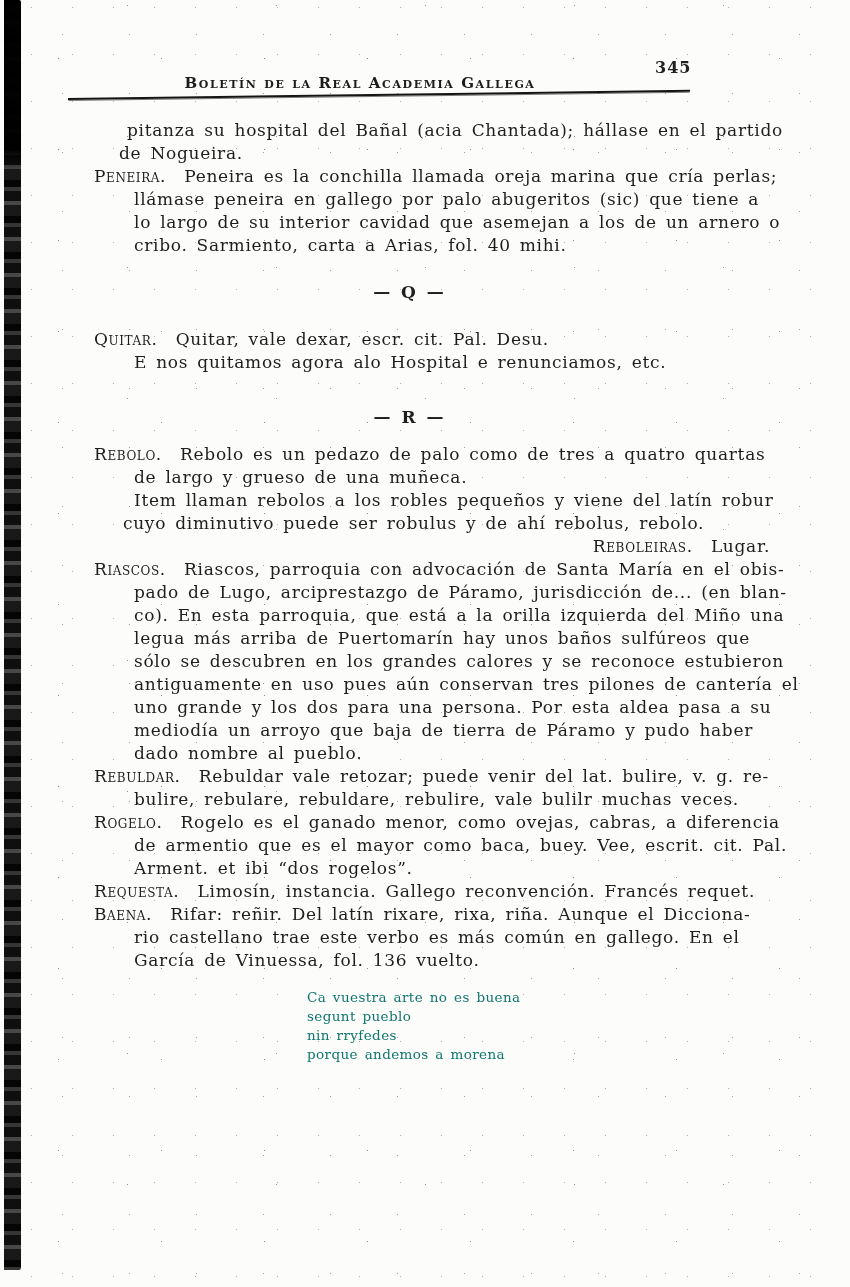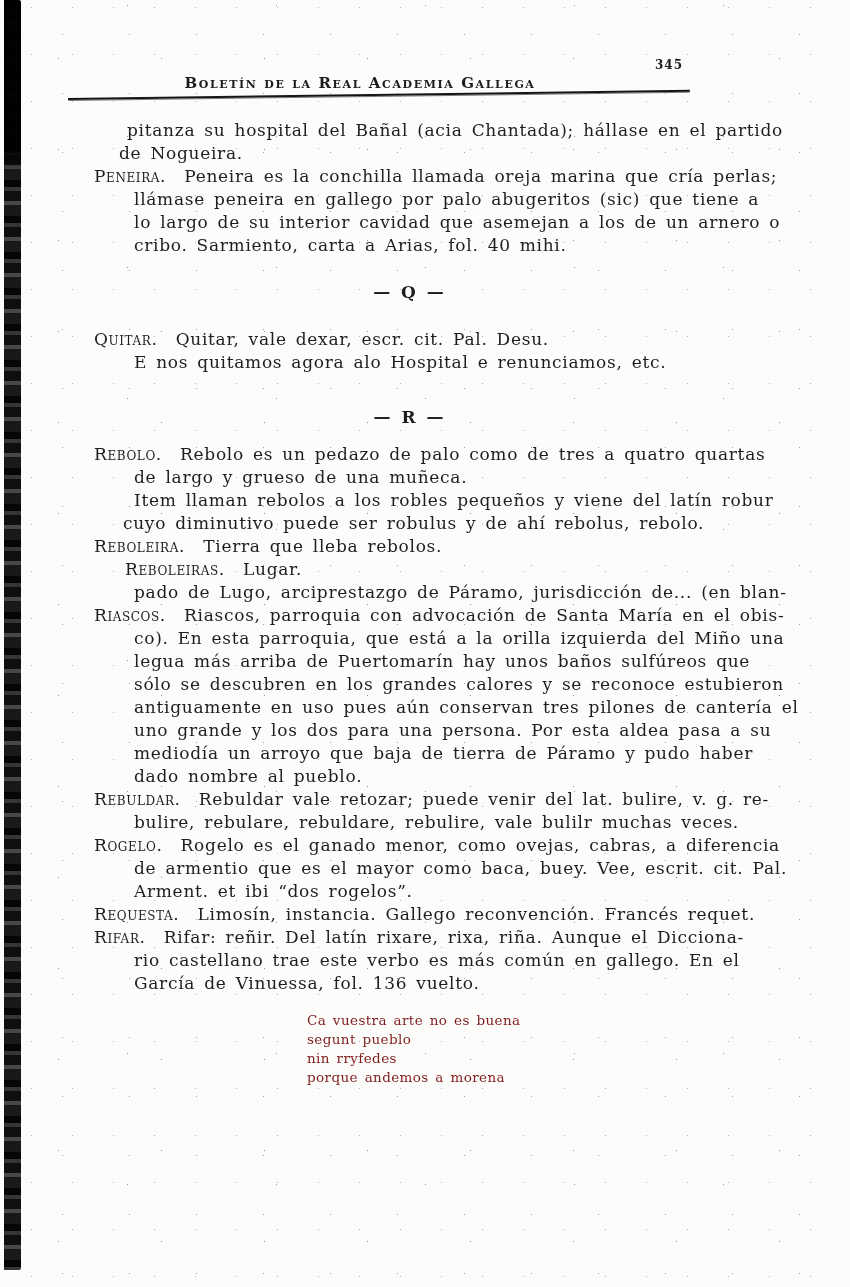--- a/index.html
+++ b/index.html
@@ -32,44 +32,44 @@
         rgba(25,25,25,.95) 25px 36px),
       #111;
     border-radius:0 2px 2px 0;
   }
 
   .running-header{
     position:absolute;left:150px;top:74px;width:420px;text-align:center;
     font-variant:small-caps;font-weight:bold;font-size:15px;letter-spacing:1.6px;
     color:#1c1c1c;white-space:pre;
   }
-  .page-num{position:absolute;left:655px;top:58px;font-size:12px;font-weight:bold;color:#222;letter-spacing:1px;}
+  .page-num{position:absolute;left:655px;top:58px;font-size:16px;font-weight:bold;color:#222;letter-spacing:1px;}
 
   .rule{
     position:absolute;left:68px;top:98px;width:622px;height:2.4px;background:#151515;
     transform:rotate(-0.75deg);transform-origin:left center;
     box-shadow:0 1.5px 0 -0.5px rgba(20,20,20,.55);
   }
 
   .content{
     position:absolute;left:70px;top:119px;width:700px;
     font-size:17px;color:#1e1e1e;letter-spacing:.7px;word-spacing:3px;
   }
   .line{height:23px;line-height:23px;white-space:pre;margin-left:24px;}
   .opening{padding-left:33px;}
   .flush{padding-left:25px;}
   .cont{padding-left:40px;}
   .cont-sm{padding-left:29px;}
-  .subentry{padding-left:31px;}
+  .subentry{padding-left:31px;text-align:right;}
   .heading{width:630px;text-align:center;font-weight:bold;letter-spacing:1px;}
   .heading-q{margin-top:24px;margin-bottom:24px;}
   .heading-r{margin-top:32px;margin-bottom:14px;}
   .hw{font-variant:small-caps;letter-spacing:.6px;}
   .verse{font-size:13.5px;height:19px;line-height:19px;padding-left:213px;
-         letter-spacing:.4px;word-spacing:2px;color:#7f1d1d;}
+         letter-spacing:.4px;word-spacing:2px;color:#0f766e;}
   .verse-start{margin-top:16px;}
 </style>
 </head>
 <body>
 
 <div class="page">
   <div class="band"></div>
 
   <div class="running-header">Boletín de la Real Academia Gallega</div>
 
@@ -85,38 +85,37 @@
       <div class="line cont">lo largo de su interior cavidad que asemejan a los de un arnero o</div>
       <div class="line cont">cribo. Sarmiento, carta a Arias, fol. 40 mihi.</div>
       <div class="line heading heading-q">— Q —</div>
       <div class="line entry"><span class="hw">Quitar.</span>&nbsp;&nbsp;Quitar, vale dexar, escr. cit. Pal. Desu.</div>
       <div class="line cont">E nos quitamos agora alo Hospital e renunciamos, etc.</div>
       <div class="line heading heading-r">— R —</div>
       <div class="line entry"><span class="hw">Rebolo.</span>&nbsp;&nbsp;Rebolo es un pedazo de palo como de tres a quatro quartas</div>
       <div class="line cont">de largo y grueso de una muñeca.</div>
       <div class="line cont">Item llaman rebolos a los robles pequeños y viene del latín robur</div>
       <div class="line cont-sm">cuyo diminutivo puede ser robulus y de ahí rebolus, rebolo.</div>
-      <div class="line entry"><span class="hw">Reboleira.</span>&nbsp;&nbsp;Tierra que lleba rebolos.</div>
       <div class="line subentry"><span class="hw">Reboleiras.</span>&nbsp;&nbsp;Lugar.</div>
+      <div class="line entry"><span class="hw">Riascos.</span>&nbsp;&nbsp;Riascos, parroquia con advocación de Santa María en el obis-</div>
       <div class="line cont">pado de Lugo, arciprestazgo de Páramo, jurisdicción de... (en blan-</div>
-      <div class="line entry"><span class="hw">Riascos.</span>&nbsp;&nbsp;Riascos, parroquia con advocación de Santa María en el obis-</div>
       <div class="line cont">co). En esta parroquia, que está a la orilla izquierda del Miño una</div>
       <div class="line cont">legua más arriba de Puertomarín hay unos baños sulfúreos que</div>
       <div class="line cont">sólo se descubren en los grandes calores y se reconoce estubieron</div>
       <div class="line cont">antiguamente en uso pues aún conservan tres pilones de cantería el</div>
       <div class="line cont">uno grande y los dos para una persona. Por esta aldea pasa a su</div>
       <div class="line cont">mediodía un arroyo que baja de tierra de Páramo y pudo haber</div>
       <div class="line cont">dado nombre al pueblo.</div>
       <div class="line entry"><span class="hw">Rebuldar.</span>&nbsp;&nbsp;Rebuldar vale retozar; puede venir del lat. bulire, v. g. re-</div>
       <div class="line cont">bulire, rebulare, rebuldare, rebulire, vale bulilr muchas veces.</div>
       <div class="line entry"><span class="hw">Rogelo.</span>&nbsp;&nbsp;Rogelo es el ganado menor, como ovejas, cabras, a diferencia</div>
       <div class="line cont">de armentio que es el mayor como baca, buey. Vee, escrit. cit. Pal.</div>
       <div class="line cont">Arment. et ibi “dos rogelos”.</div>
       <div class="line entry"><span class="hw">Requesta.</span>&nbsp;&nbsp;Limosín, instancia. Gallego reconvención. Francés requet.</div>
-      <div class="line entry"><span class="hw">Rifar.</span>&nbsp;&nbsp;Rifar: reñir. Del latín rixare, rixa, riña. Aunque el Dicciona-</div>
+      <div class="line entry"><span class="hw">Baena.</span>&nbsp;&nbsp;Rifar: reñir. Del latín rixare, rixa, riña. Aunque el Dicciona-</div>
       <div class="line cont">rio castellano trae este verbo es más común en gallego. En el</div>
       <div class="line cont">García de Vinuessa, fol. 136 vuelto.</div>
       <div class="line verse verse-start">Ca vuestra arte no es buena</div>
       <div class="line verse">segunt pueblo</div>
       <div class="line verse">nin rryfedes</div>
       <div class="line verse">porque andemos a morena</div>
     </div>
 </div>
 
 </body></html>

